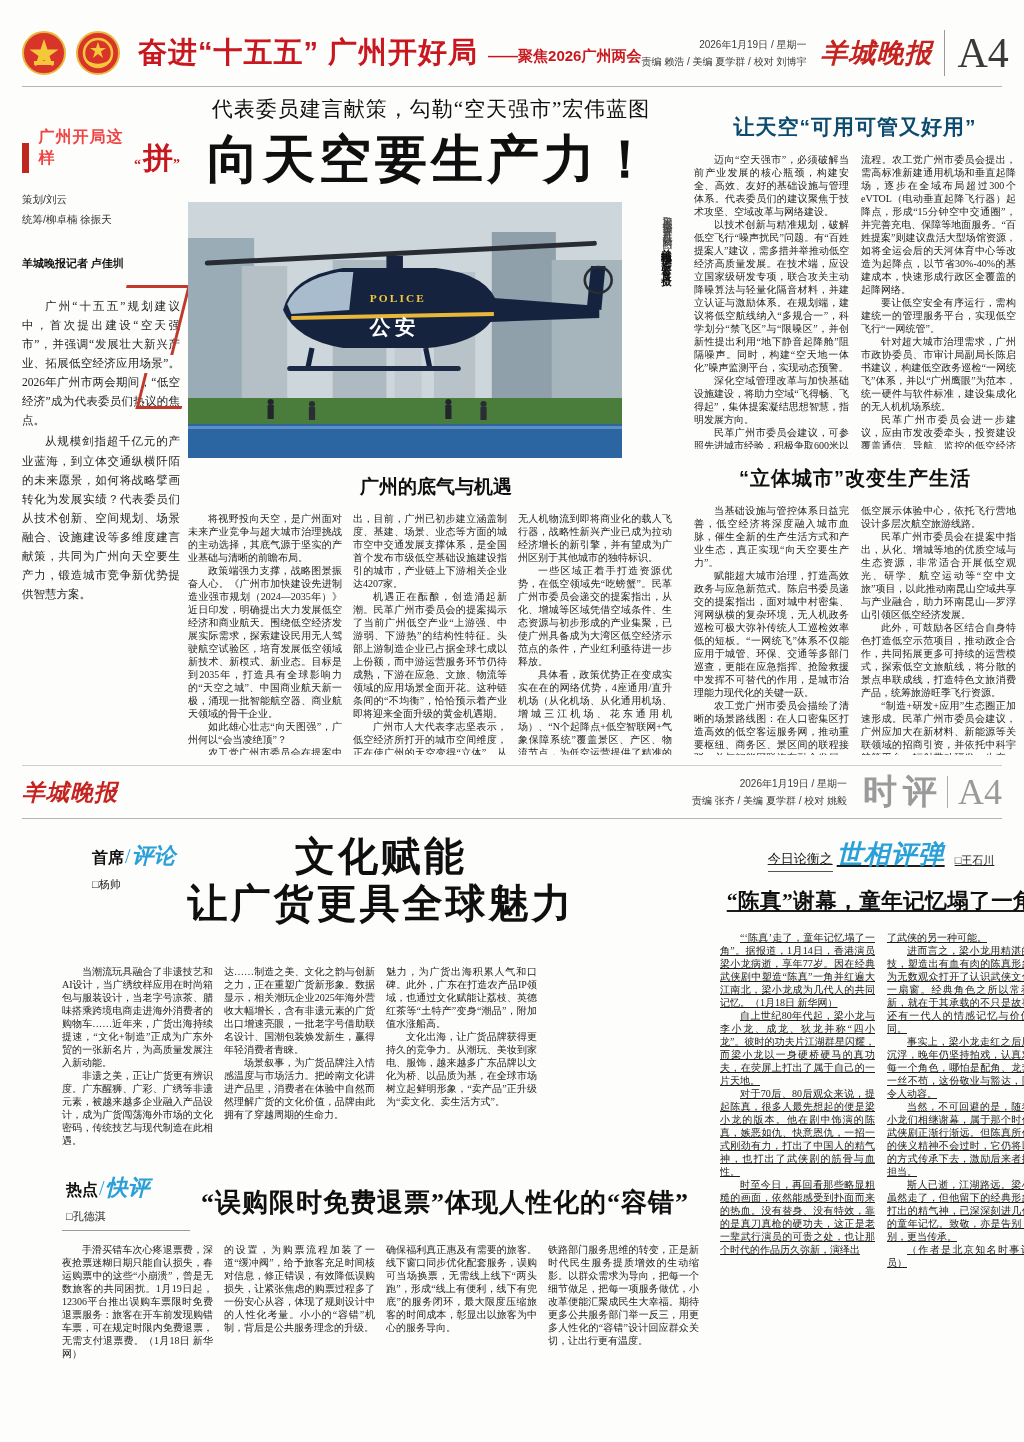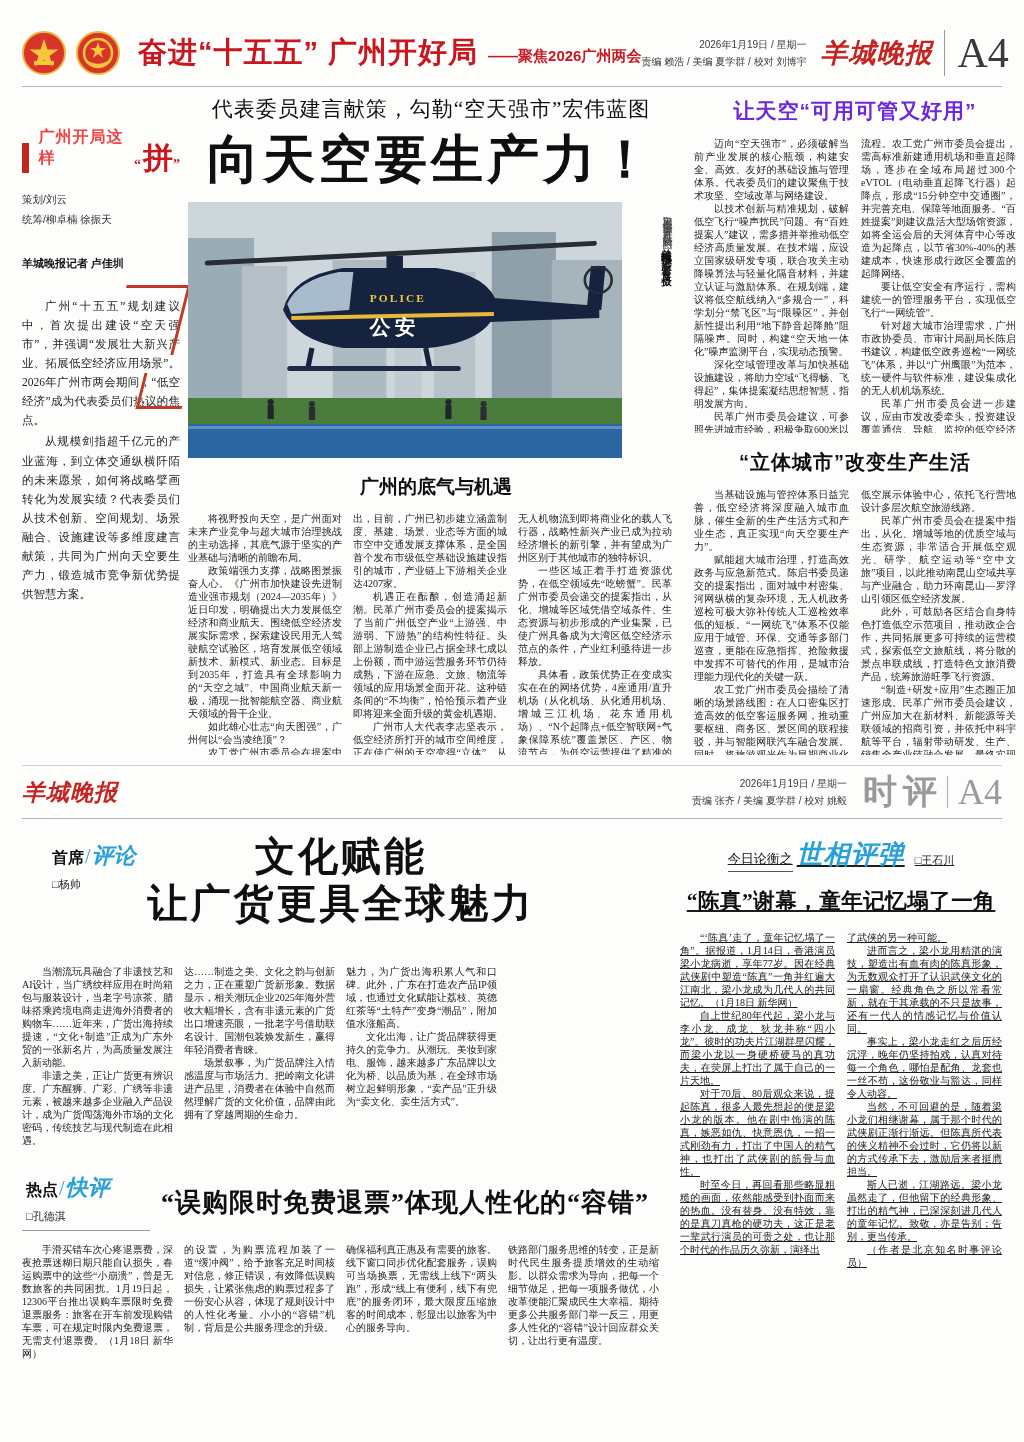--- a/index.html
+++ b/index.html
@@ -54,41 +54,41 @@
   .vcap .cap2 { font-size:10.5px; color:#111; font-weight:bold; letter-spacing:2px; margin-top:4px; }
   .sec1-subhead { font-size:19px; font-weight:bold; color:#0f0f0f;
     font-family:"Liberation Sans",sans-serif; padding-left:172px; margin-top:16px; }
   .cols3 { display:flex; gap:11px; margin-top:12px; }
   .jcol { font-size:10px; line-height:1.3; text-align:justify; color:#222; overflow:hidden; }
   .jcol p { text-indent:2em; }
   .cont p:first-child { text-indent:0; }
   .cols3 .jcol { width:154px; height:252px; }
   .vdiv { width:1px; background:#c9c9c9; margin:0 10px; }
   .rightart { width:322px; flex-shrink:0; }
-  .ra-headline { text-align:center; font-size:21px; font-weight:bold; color:#6d28d9; margin-top:4px;
+  .ra-headline { text-align:center; font-size:21px; font-weight:bold; color:#0c4a6e; margin-top:20px;
     font-family:"Liberation Sans",sans-serif; letter-spacing:1px; }
   .ra-cols { display:flex; gap:12px; margin-top:12px; }
   .ra-cols .jcol { width:155px; }
   .ra-cols.ab .jcol { height:296px; }
   .ra-subhead { text-align:center; font-size:20px; font-weight:bold; color:#0f0f0f; margin-top:16px;
     font-family:"Liberation Sans",sans-serif; letter-spacing:1px; }
   .ra-cols.cd .jcol { height:306px; }
   
   .band2 { display:flex; align-items:center; margin:10px 22px 0 22px; padding:8px 0 8px 0;
     border-top:1px solid #cfcfcf; border-bottom:1px solid #b5b5b5; height:54px; }
   .band2 .masthead2 { font-size:23px; color:#c5231f; font-weight:bold; font-style:italic; letter-spacing:1px; }
   .band2-meta { text-align:right; font-family:"Liberation Sans",sans-serif; font-size:10px;
     color:#3b3b3b; line-height:1.7; margin-left:auto; white-space:nowrap; }
   .band2-section { display:flex; align-items:center; margin-left:16px; }
   .band2-name { font-size:34px; color:#9a9a9a; font-weight:bold; letter-spacing:6px;
     font-family:"Liberation Sans",sans-serif; }
   .band2-div { width:1px; height:32px; background:#adadad; margin:0 10px 0 4px; }
   .band2-no { font-size:36px; color:#9a9a9a; }
   
-  .bottom-grid { display:flex; padding:12px 22px 0 22px; height:612px; overflow:hidden; }
+  .bottom-grid { display:flex; padding:12px 22px 0 22px; height:612px; overflow:hidden;margin-left:40px; }
   .bottom-left { width:638px; flex-shrink:0; }
   .label-blk { white-space:nowrap; }
   .lbl-black { font-size:16px; font-weight:bold; color:#111; font-family:"Liberation Sans",sans-serif; }
   .lbl-slash { color:#2aa0d8; font-size:20px; margin:0 1px; }
   .lbl-blue { font-size:22px; font-weight:bold; font-style:italic; color:#2aa0d8;
     font-family:"Liberation Sans",sans-serif; }
   .lbl-author { font-size:11px; color:#222; margin-top:6px; font-family:"Liberation Sans",sans-serif; }
   .chief-head { position:relative; height:126px; }
   .chief-label { position:absolute; left:30px; top:10px; }
   .chief-headline { text-align:center; font-size:40px; font-weight:900; color:#0f0f0f;

